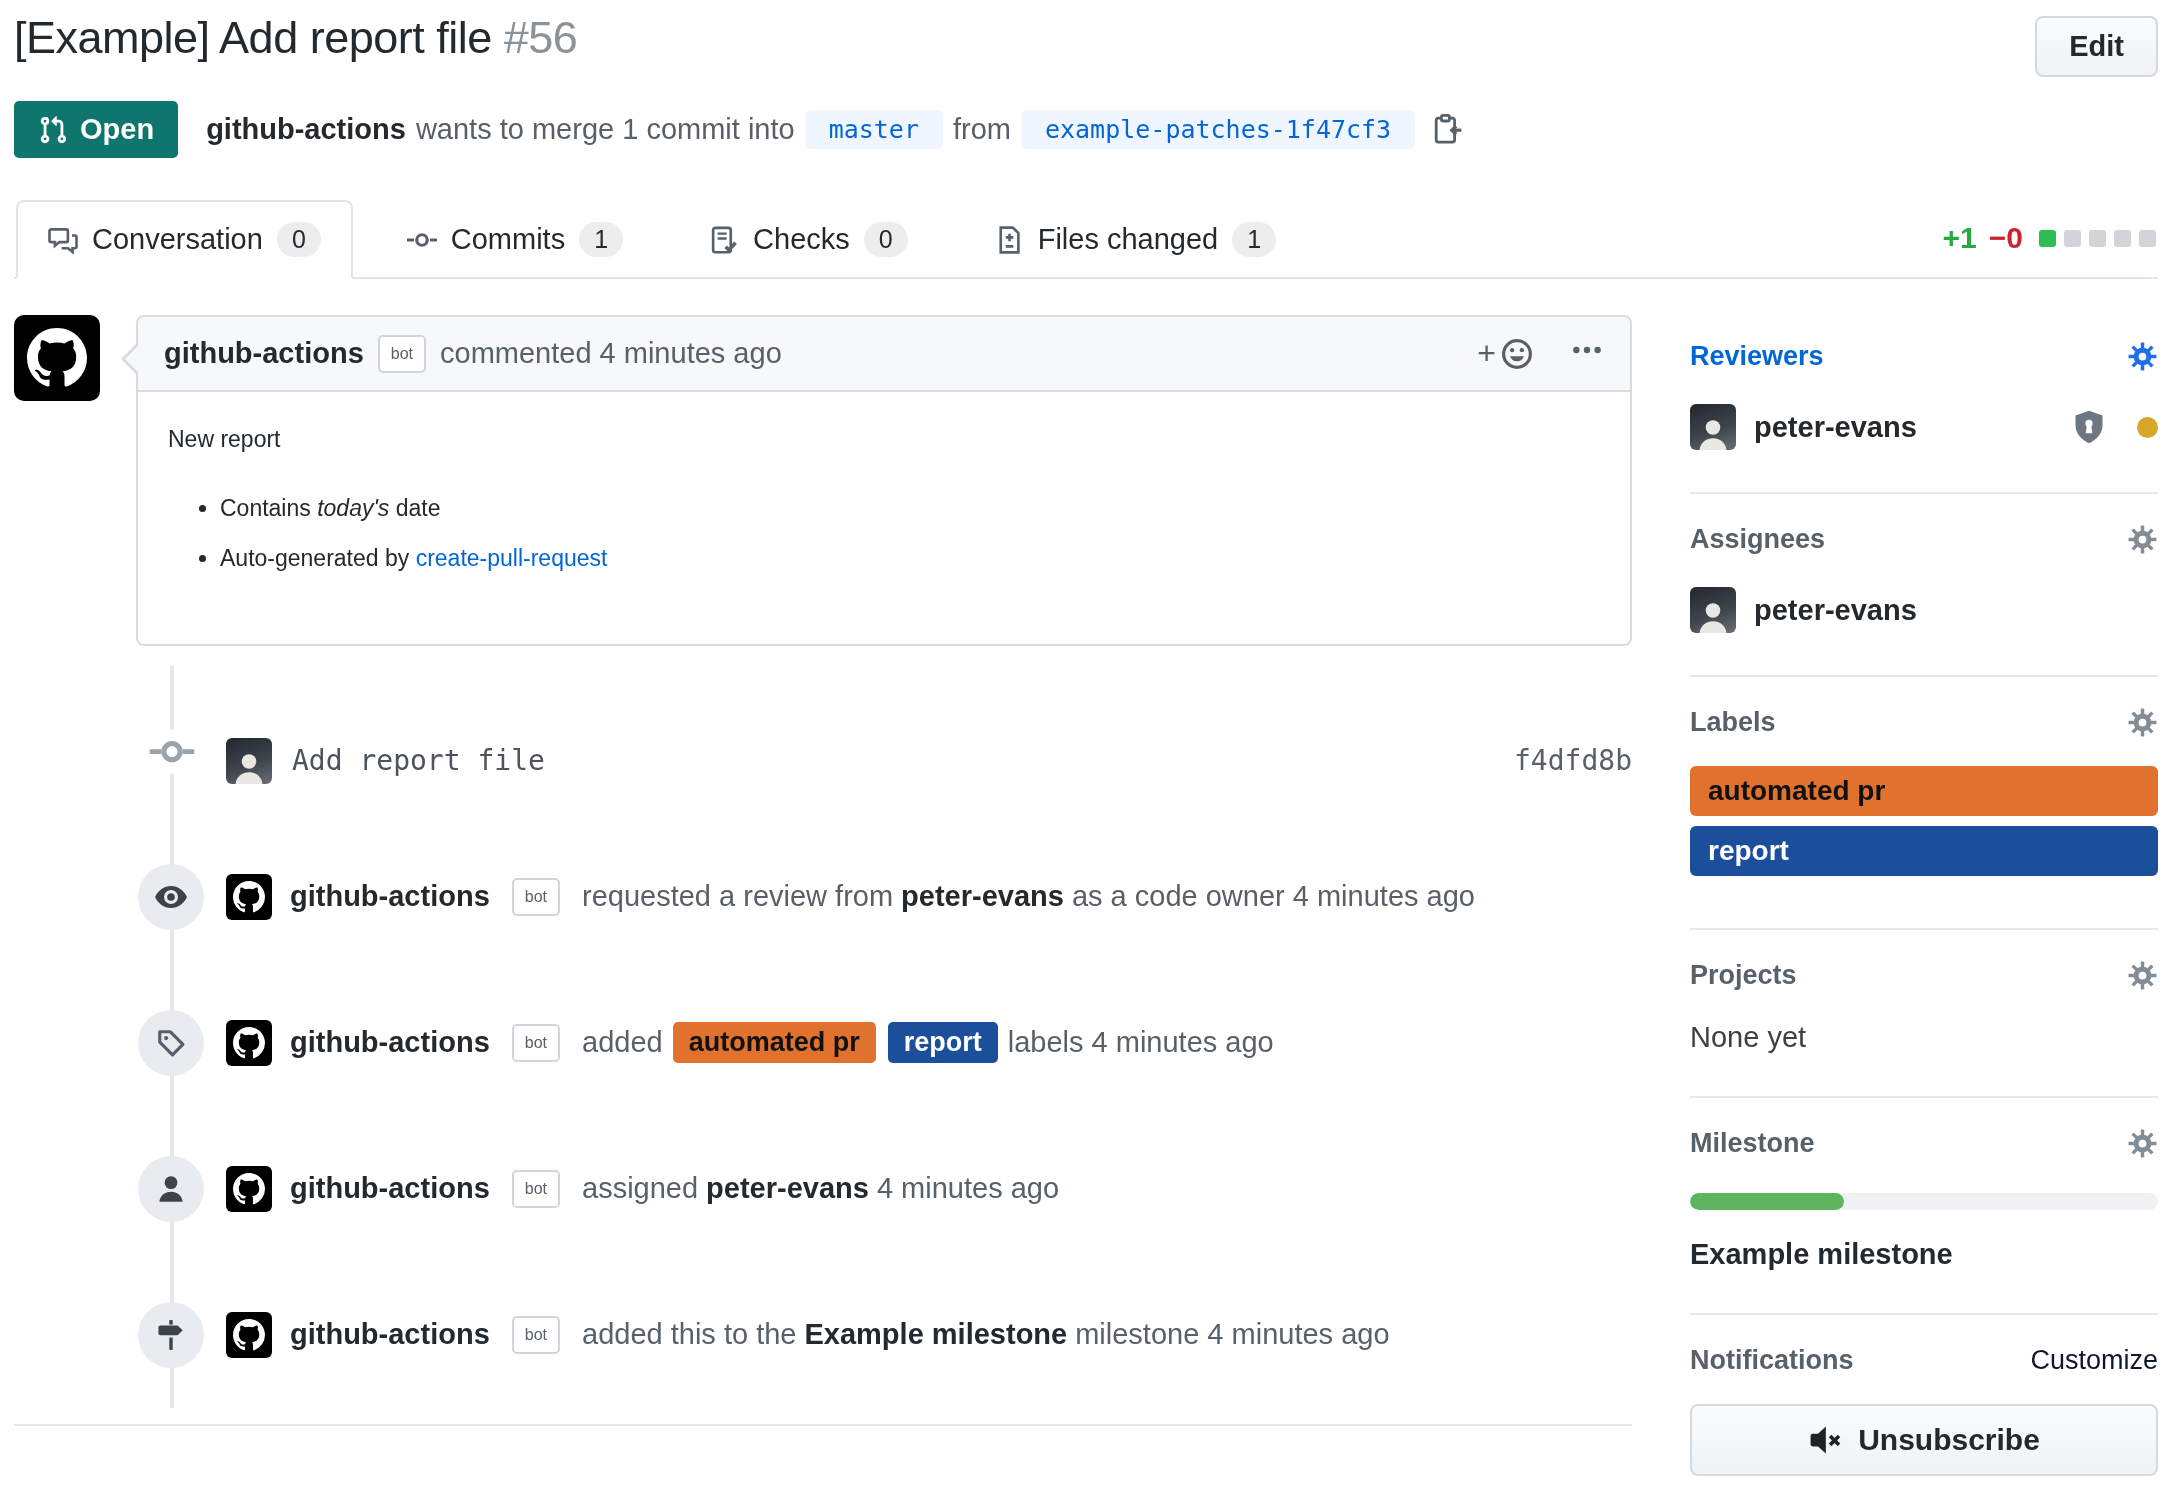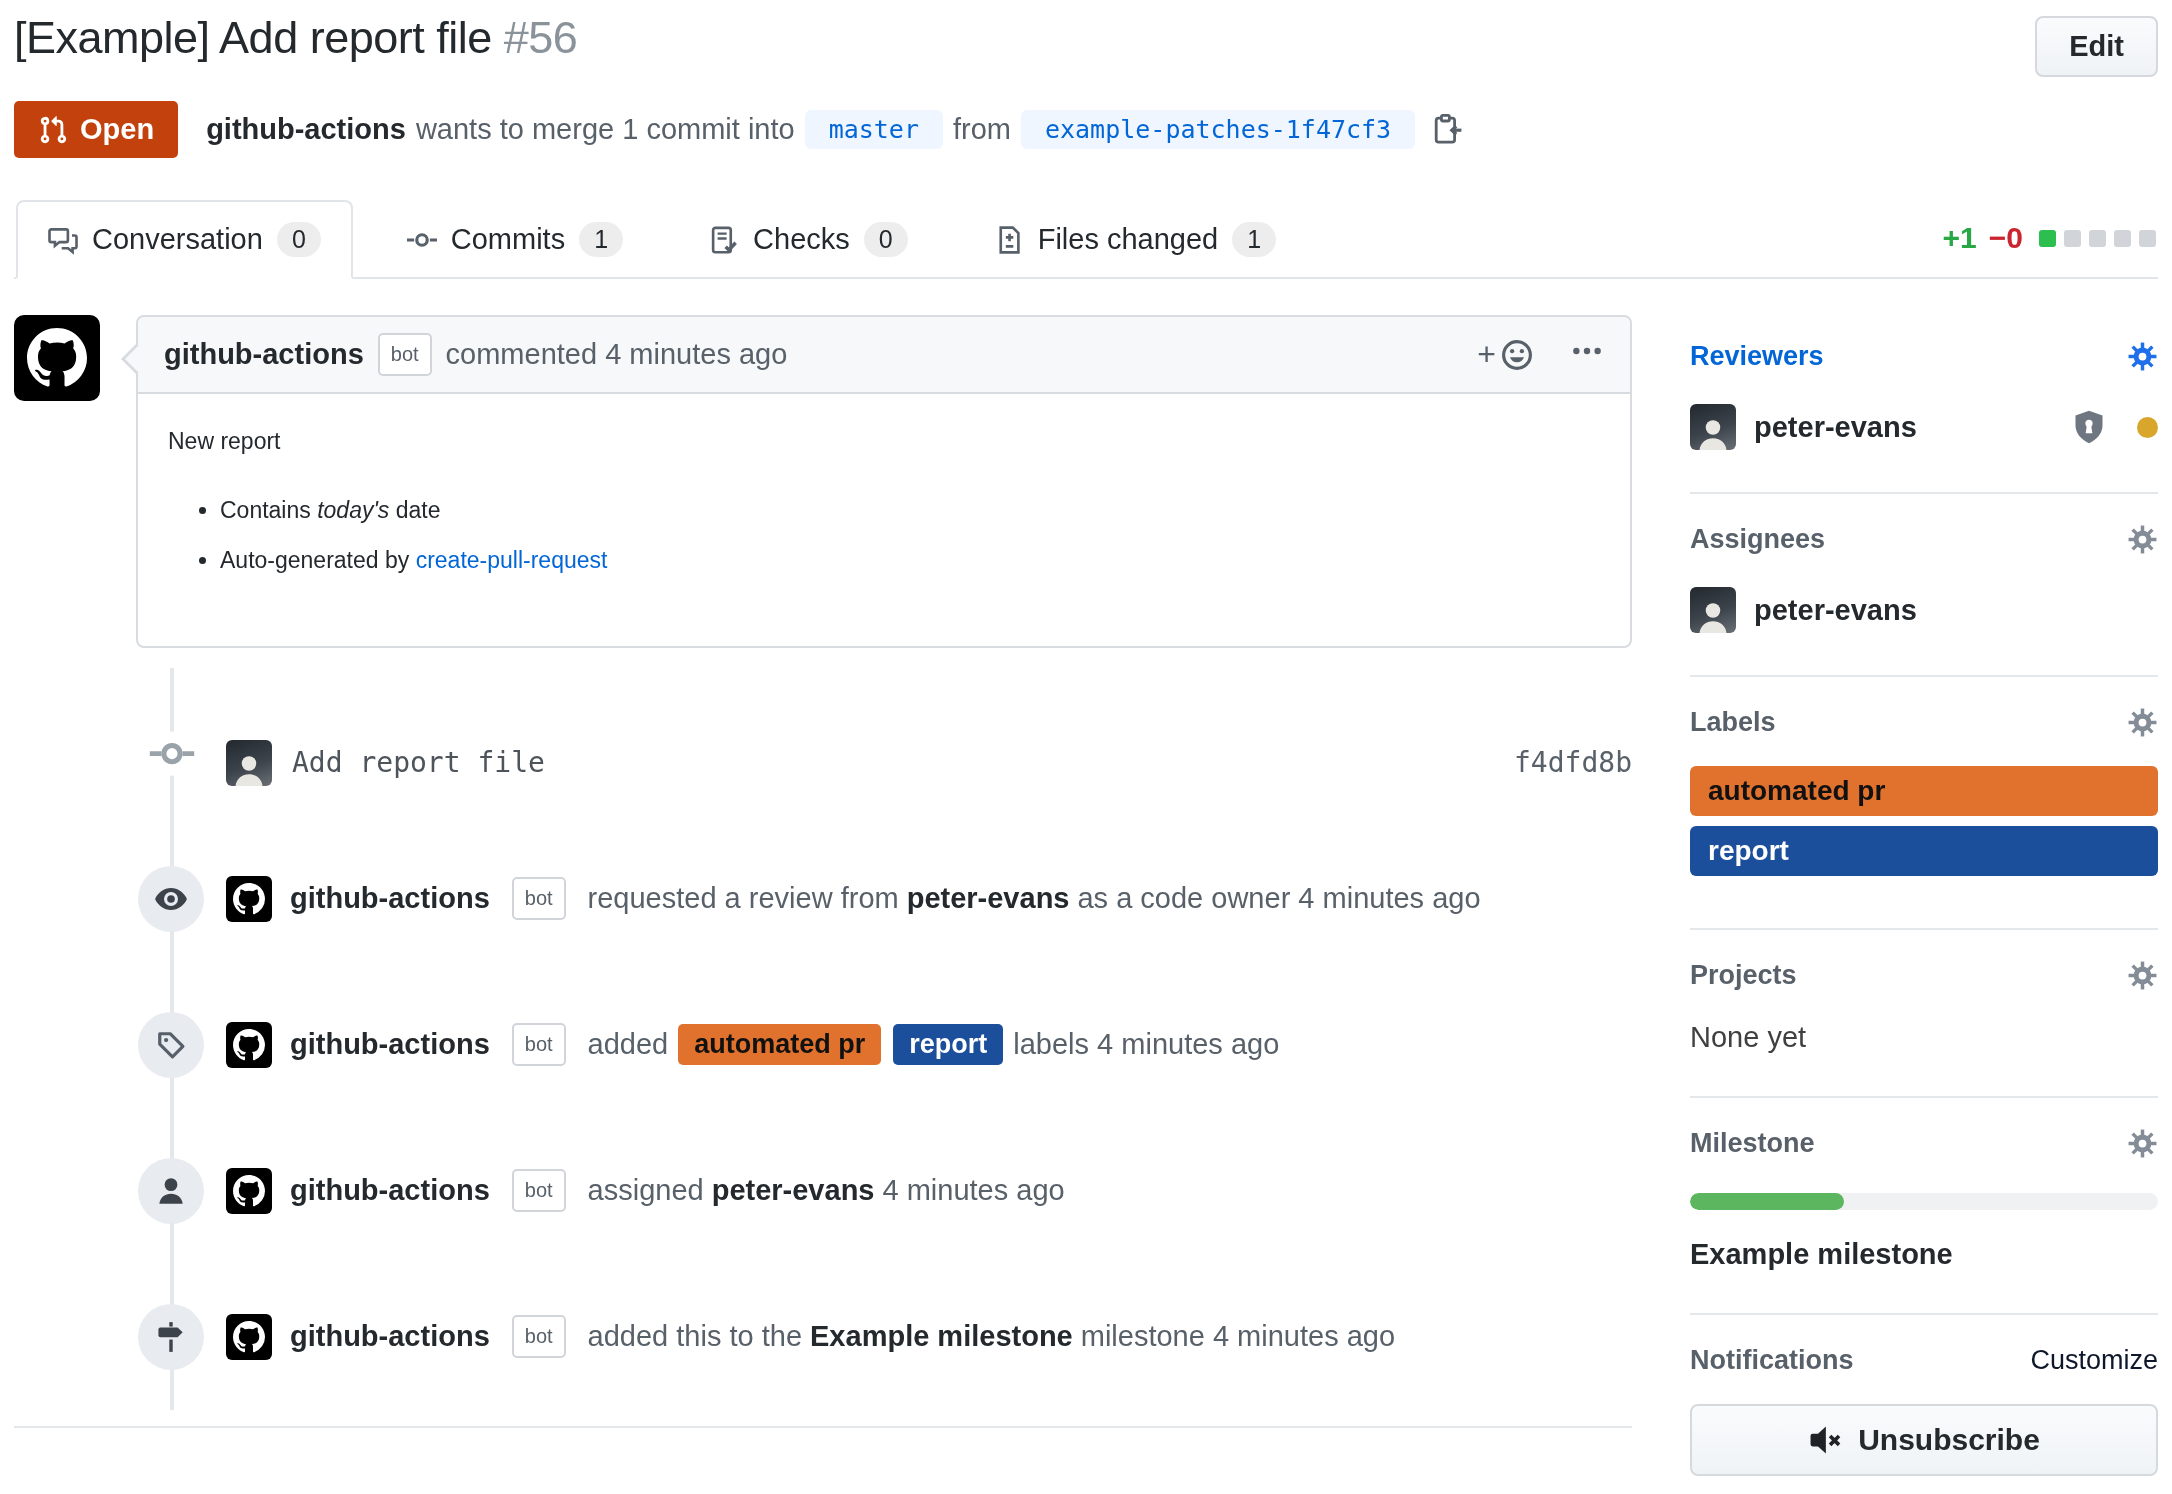--- a/index.html
+++ b/index.html
@@ -50,21 +50,21 @@
     display:flex; align-items:center; justify-content:center; flex:none; }
   .avatar-bot-lg svg { width:60px; height:60px; fill:#fff; }
   .comment-box { flex:1; margin-left:36px; border:2px solid #d8dce1; border-radius:8px; position:relative; }
   .comment-header { background:#f6f8fa; border-bottom:2px solid #d8dce1; border-radius:7px 7px 0 0;
     padding:16px 26px; display:flex; align-items:center; font-size:29px; color:#586069; }
   .comment-box::before { content:""; position:absolute; left:-17px; top:26px;
     border:16px solid transparent; border-left:0; border-right-color:#d8dce1; }
   .comment-box::after { content:""; position:absolute; left:-13px; top:28px;
     border:14px solid transparent; border-left:0; border-right-color:#f6f8fa; }
   .comment-header strong { color:#24292e; }
-  .bot-badge { font-size:20px; color:#586069; border:2px solid #d1d5da; border-radius:5px;
+  .bot-badge { font-size:16px; color:#586069; border:2px solid #d1d5da; border-radius:5px;
     padding:8px 11px; margin:0 14px; background:#fff; }
   .comment-actions { margin-left:auto; display:flex; align-items:center; gap:36px; }
   .reaction-btn { display:flex; align-items:center; color:#586069; font-size:32px; cursor:pointer; }
   .reaction-btn svg { width:34px; height:34px; margin-left:4px; }
   .kebab-btn svg { width:34px; height:34px; cursor:pointer; }
   .comment-body { padding:30px 30px 52px; font-size:23px; line-height:1.5; }
   .comment-body ul { margin-top:34px; padding-left:52px; }
   .comment-body li { margin:16px 0; }
   .comment-body a { color:#0366d6; text-decoration:none; cursor:pointer; }
 
@@ -135,21 +135,21 @@
 
   <div class="title-row">
     <h1>
       <span>[Example] Add report file</span>
       <span class="pr-number">#56</span>
     </h1>
     <button class="btn-edit">Edit</button>
   </div>
 
   <div class="meta-row">
-    <span class="state-badge" style="background-color: #c2410c;">
+    <span class="state-badge" style="background-color: #0f766e;">
       <svg viewBox="0 0 16 16" fill="#ffffff">
           <path d="M1.5 3.25a2.25 2.25 0 1 1 3 2.12v5.26a2.25 2.25 0 1 1-1.5 0V5.37a2.25 2.25 0 0 1-1.5-2.12zm5.68-.18L9.57.68a.25.25 0 0 1 .43.18v1.64h1A2.5 2.5 0 0 1 13.5 5v5.63a2.25 2.25 0 1 1-1.5 0V5a1 1 0 0 0-1-1h-1v1.65a.25.25 0 0 1-.43.17L7.18 3.43a.25.25 0 0 1 0-.36zM3.75 2.5a.75.75 0 1 0 0 1.5.75.75 0 0 0 0-1.5zm0 9.5a.75.75 0 1 0 0 1.5.75.75 0 0 0 0-1.5zm8.25.75a.75.75 0 1 0 1.5 0 .75.75 0 0 0-1.5 0z"></path>
         </svg>
       <span>Open</span>
     </span>
     <span class="meta-text">
       <strong>github-actions</strong>
       <span>wants to merge 1 commit into</span>
       <span class="branch-label">master</span>
       <span>from</span>

